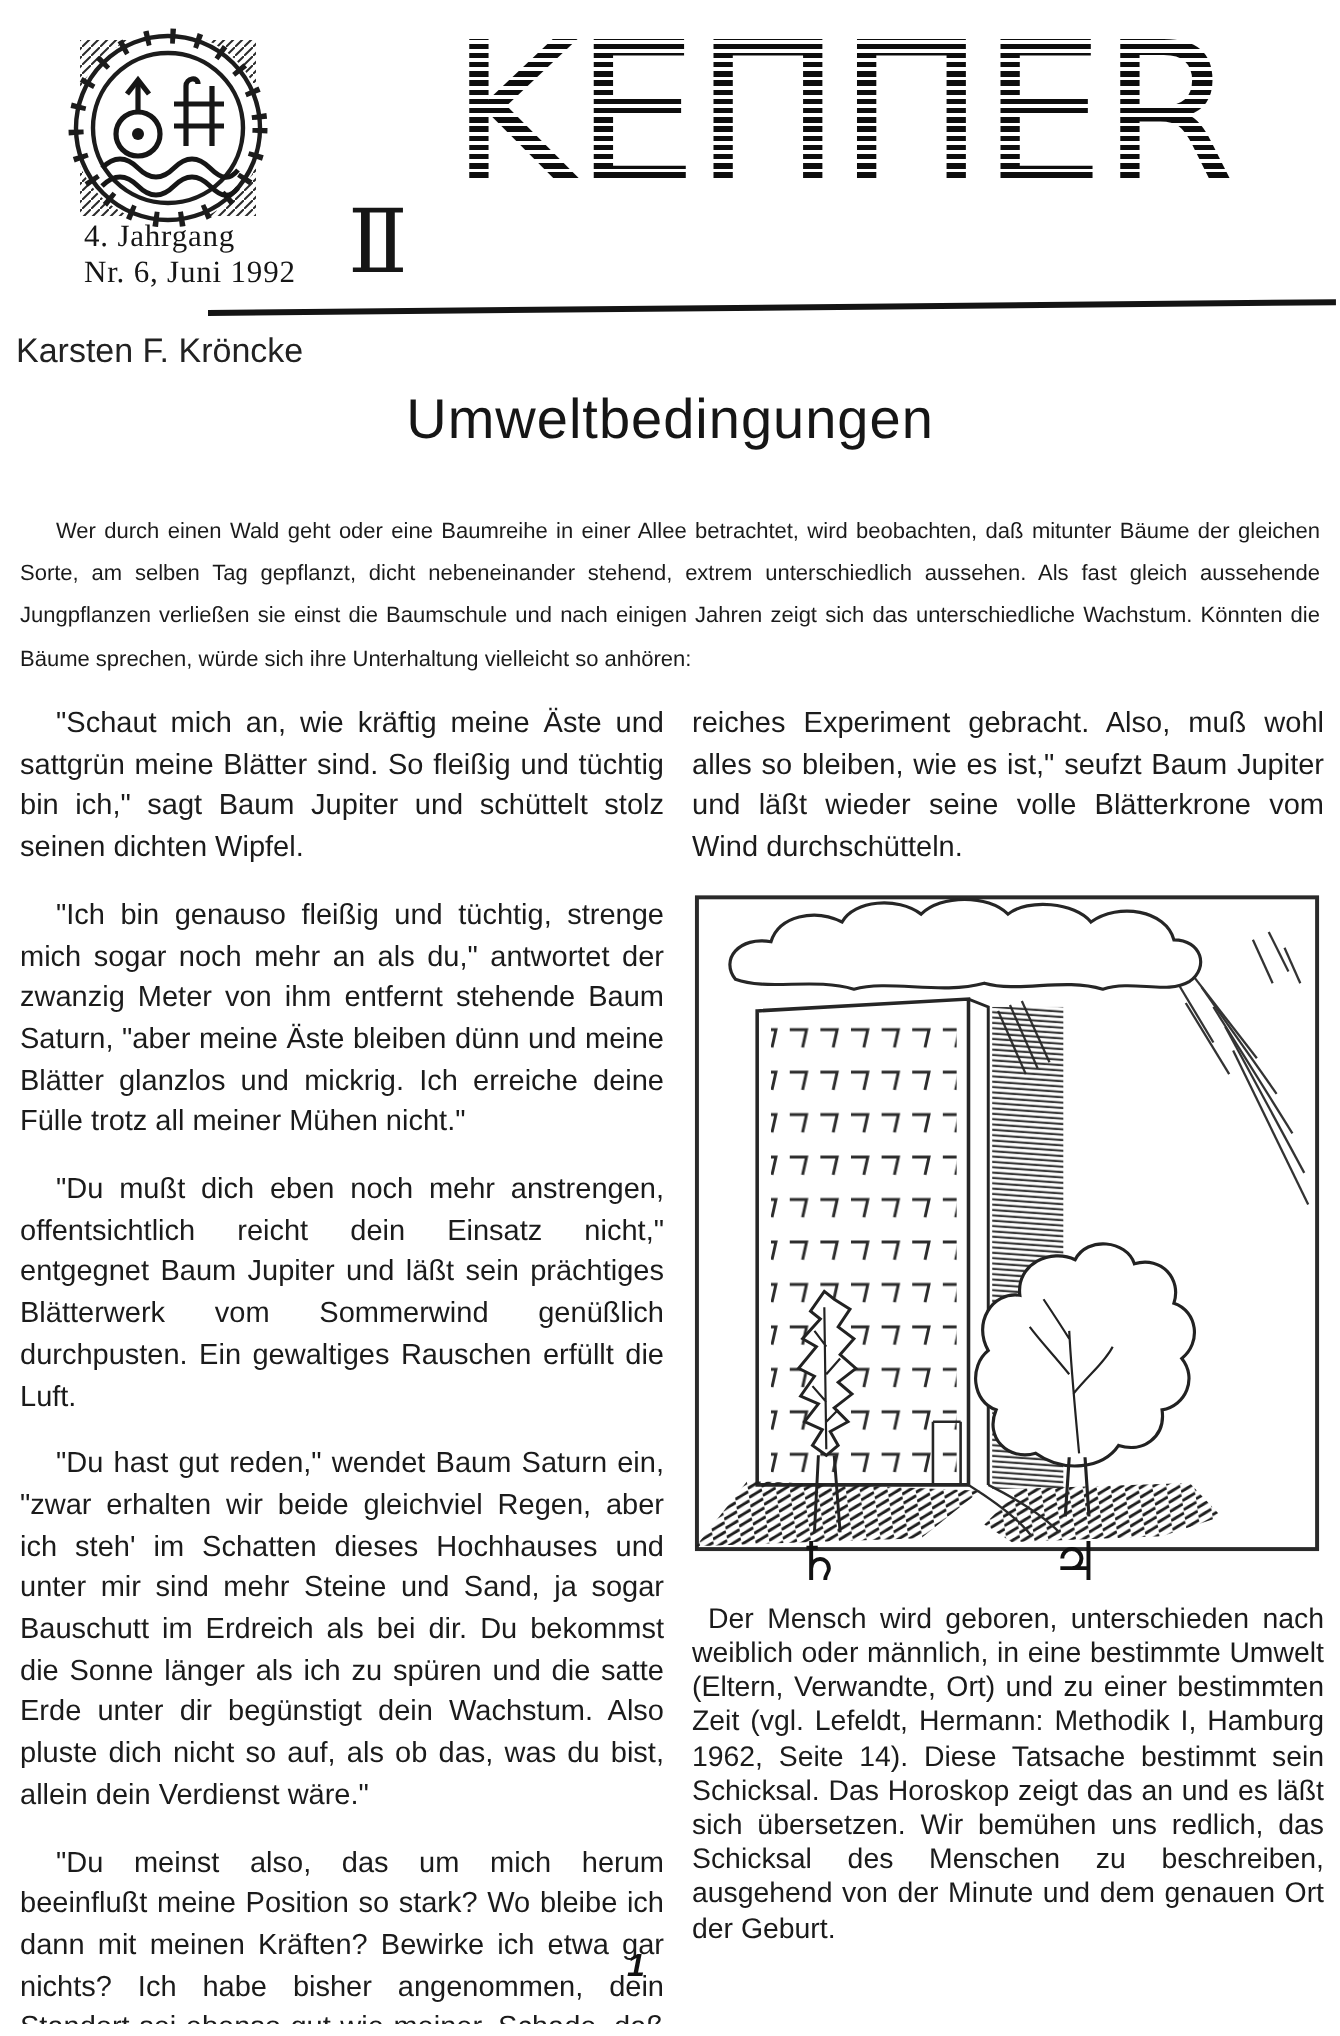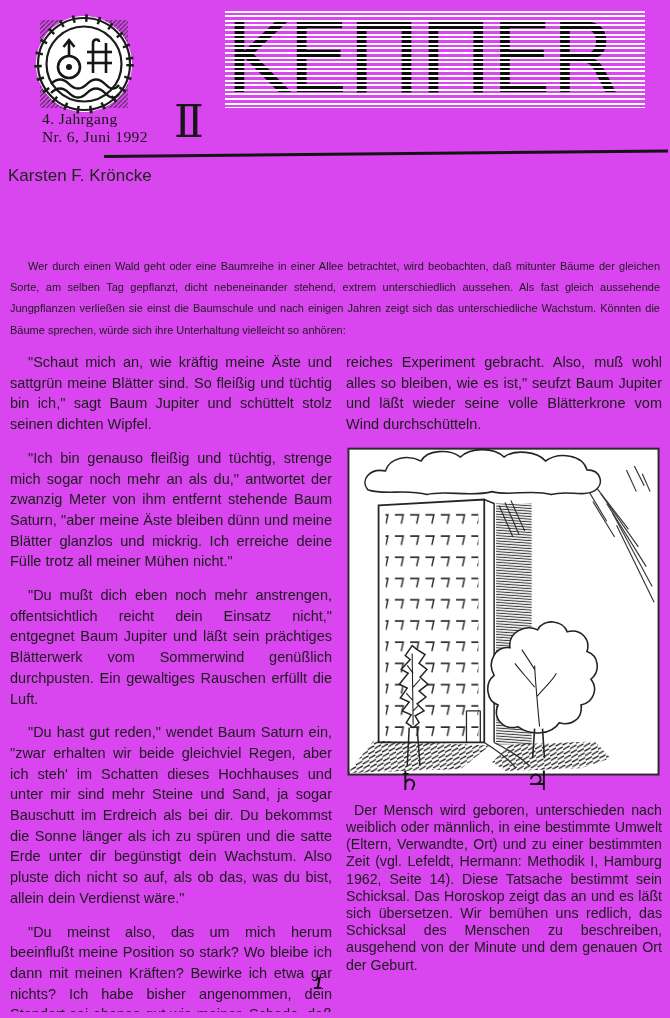--- a/index.html
+++ b/index.html
@@ -1,18 +1,18 @@
 <!DOCTYPE html>
 <html lang="de"><head>
 <meta charset="utf-8">
 <style>
   html,body { margin:0; padding:0; background:#e8e8e8; }
   .page {
     position:relative; width:670px; height:1018px; margin:0 auto;
-    background:#d946ef; color:#1b1b1b; overflow:hidden;
+    background:#ffffff; color:#1b1b1b; overflow:hidden;
     font-family:"Liberation Sans", sans-serif;
   }
 
   
   .logo { position:absolute; left:32px; top:10px; }
   .issue-info {
     position:absolute; left:42px; top:110px;
     font-family:"Liberation Serif", serif; font-size:15.5px; line-height:17.5px;
     letter-spacing:.4px; color:#161616;
   }
@@ -116,20 +116,21 @@
 
   <div class="zodiac-gemini">Ⅱ</div>
 
   <h1 class="masthead-title">KEΠΠER</h1>
 
 
   <div class="masthead-rule"></div>
 
   <div class="author-byline">Karsten F. Kröncke</div>
 
+  <h2 class="article-title">Umweltbedingungen</h2>
 
   <p class="intro">Wer durch einen Wald geht oder eine Baumreihe in einer Allee betrachtet, wird beobachten, daß mitunter Bäume der gleichen Sorte, am selben Tag gepflanzt, dicht nebeneinander stehend, extrem unterschiedlich aussehen. Als fast gleich aussehende Jungpflanzen verließen sie einst die Baumschule und nach einigen Jahren zeigt sich das unterschiedliche Wachstum. Könnten die Bäume sprechen, würde sich ihre Unterhaltung vielleicht so anhören:</p>
 
   <div class="columns">
 
     <div class="col col-left">
       <p>"Schaut mich an, wie kräftig meine Äste und sattgrün meine Blätter sind. So fleißig und tüchtig bin ich," sagt Baum Jupiter und schüttelt stolz seinen dichten Wipfel.</p>
       <p>"Ich bin genauso fleißig und tüchtig, strenge mich sogar noch mehr an als du," antwortet der zwanzig Meter von ihm entfernt stehende Baum Saturn, "aber meine Äste bleiben dünn und meine Blätter glanzlos und mickrig. Ich erreiche deine Fülle trotz all meiner Mühen nicht."</p>
       <p>"Du mußt dich eben noch mehr anstrengen, offentsichtlich reicht dein Einsatz nicht," entgegnet Baum Jupiter und läßt sein prächtiges Blätterwerk vom Sommerwind genüßlich durchpusten. Ein gewaltiges Rauschen erfüllt die Luft.</p>
       <p>"Du hast gut reden," wendet Baum Saturn ein, "zwar erhalten wir beide gleichviel Regen, aber ich steh' im Schatten dieses Hochhauses und unter mir sind mehr Steine und Sand, ja sogar Bauschutt im Erdreich als bei dir. Du bekommst die Sonne länger als ich zu spüren und die satte Erde unter dir begünstigt dein Wachstum. Also pluste dich nicht so auf, als ob das, was du bist, allein dein Verdienst wäre."</p>

